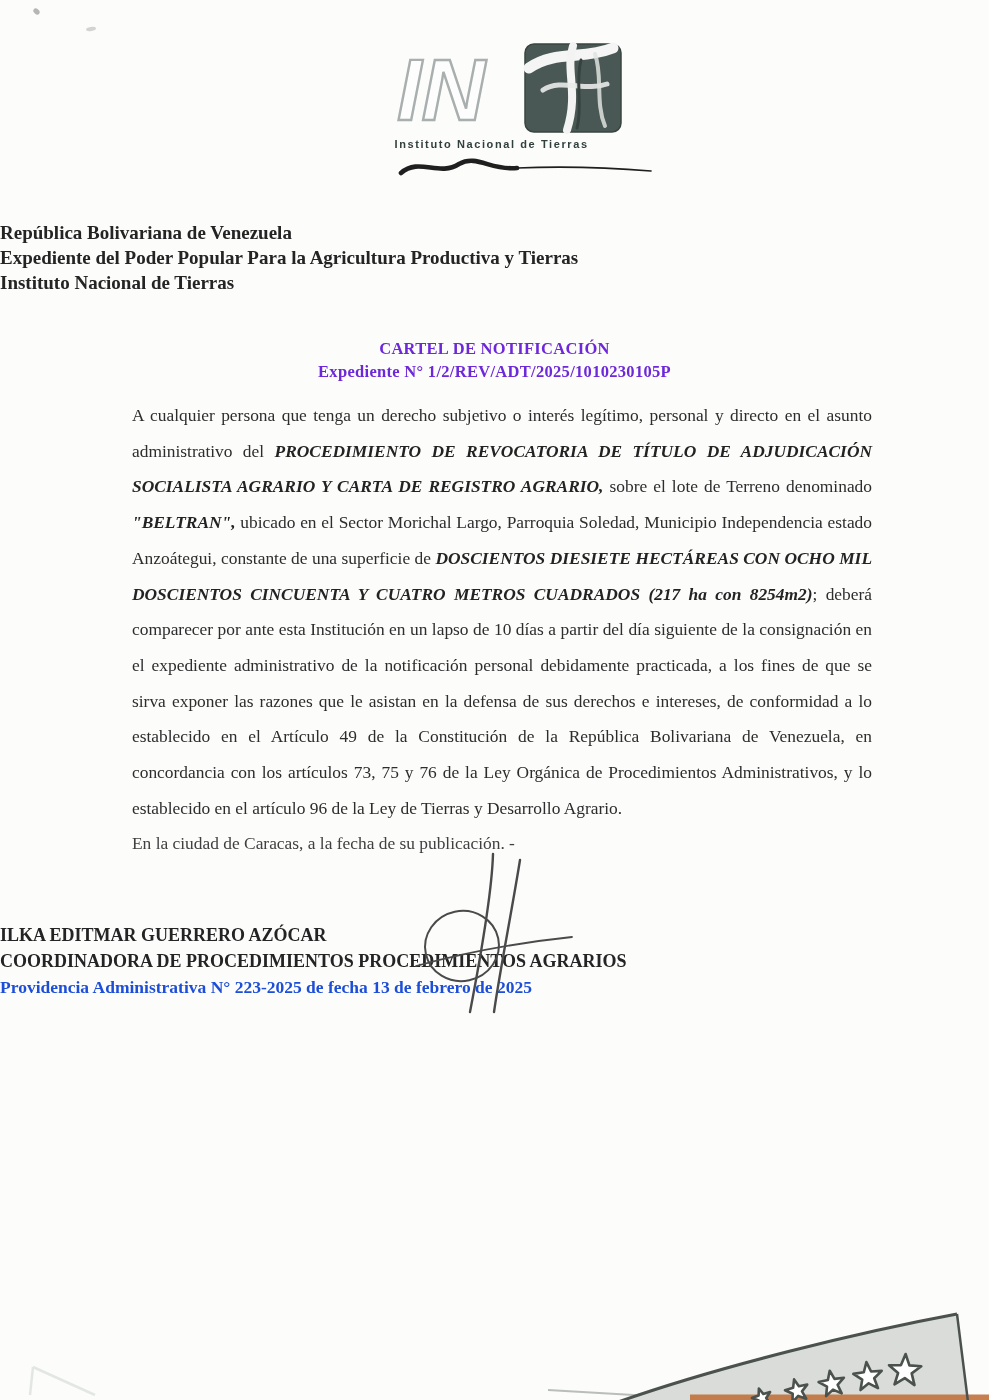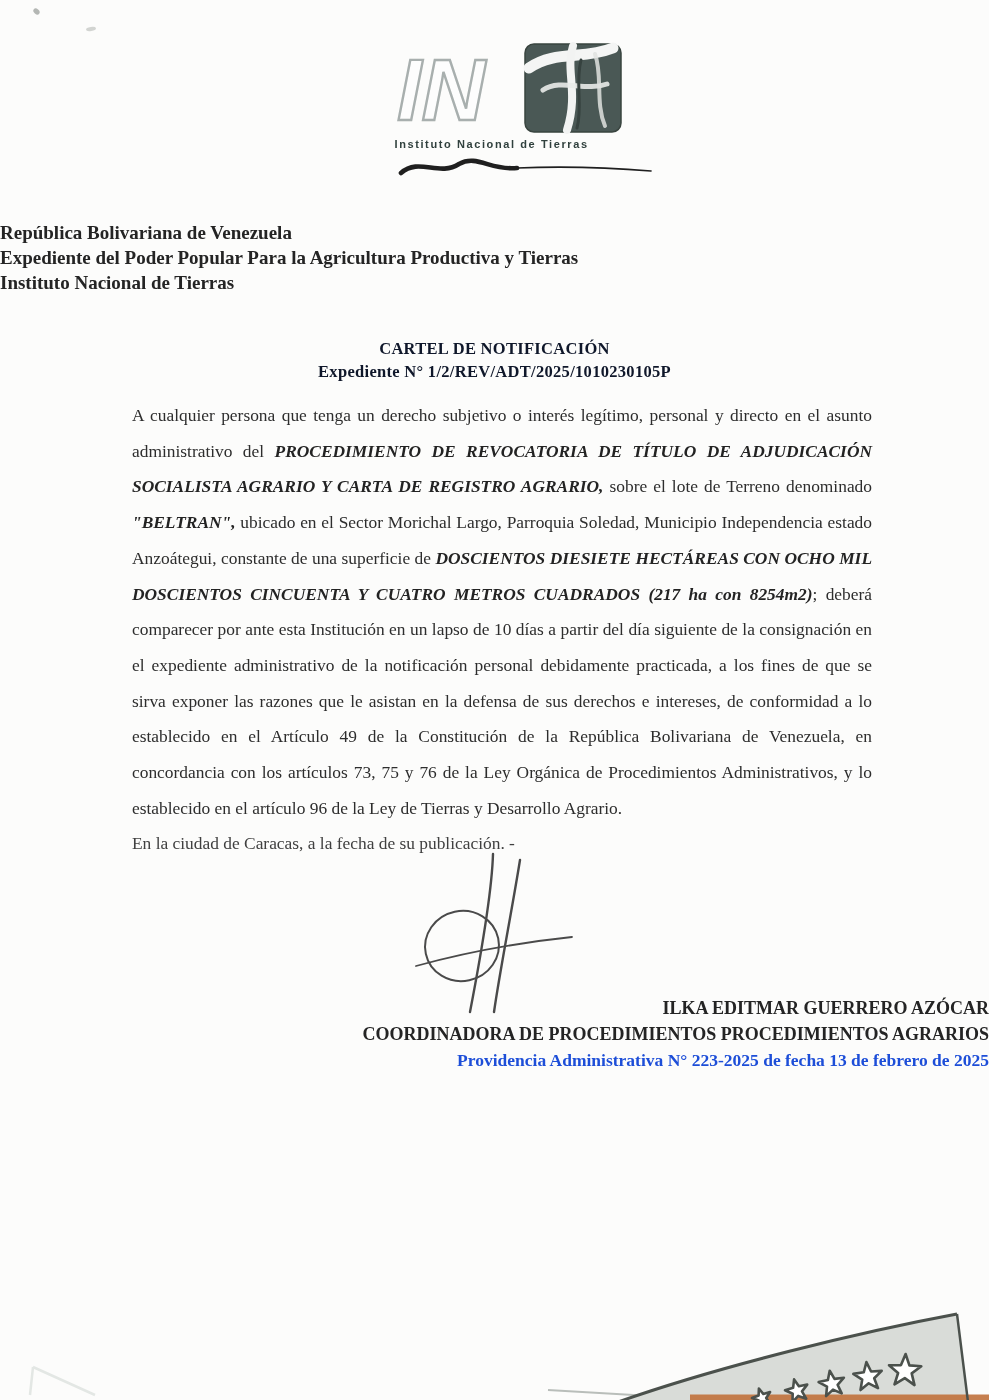--- a/index.html
+++ b/index.html
@@ -26,31 +26,31 @@
     font-family: "Liberation Sans", sans-serif;
     font-size: 11px; font-weight: bold; letter-spacing: 1.6px;
     color: #30403d; white-space: nowrap;
   }
   .logo-swoosh { display: block; margin: 4px auto 0 auto; }
 
   
   .gov-header { position: absolute; top: 220px; left: 0; width: 100%; text-align: left;
     font-weight: bold; font-size: 19px; line-height: 25px; color: #242424; }
   .doc-title { position: absolute; top: 337px; left: 0; width: 100%; text-align: center;
-    font-weight: bold; font-size: 16.5px; line-height: 23px; color: #0f172a; letter-spacing: .3px; }
+    font-weight: bold; font-size: 16.5px; line-height: 23px; color: #6d28d9; letter-spacing: .3px; }
 
   
   .body-wrap { position: absolute; top: 398px; left: 132px; width: 740px; }
   .body-par { margin: 0; font-size: 17.4px; line-height: 35.7px; text-align: justify; color: #2d2d2d; }
   .body-par .b { font-weight: bold; color: #232323; font-style: italic; }
   .closing-par { margin: 0; font-size: 17.4px; line-height: 35.7px; color: #404040; }
 
   
   .sig-scribble { position: absolute; left: 372px; top: 840px; z-index: 3; pointer-events: none; }
-  .sig-block { position: absolute; top: 995px; left: 0; width: 100%; text-align: right; z-index: 2; }
+  .sig-block { position: absolute; top: 922px; left: 0; width: 100%; text-align: left; z-index: 2; }
   .sig-name { font-weight: bold; font-size: 18px; line-height: 26px; color: #242424; }
   .sig-role { font-weight: bold; font-size: 18px; line-height: 26px; color: #242424; }
   .sig-prov { font-weight: bold; font-size: 17.5px; line-height: 26px; color: #1d4ed8; }
 
   
   .corner-graphic { position: absolute; right: 0; bottom: 0; }
   .bl-corner { position: absolute; left: 0; bottom: 0; }
 </style>
 </head>
 <body>

